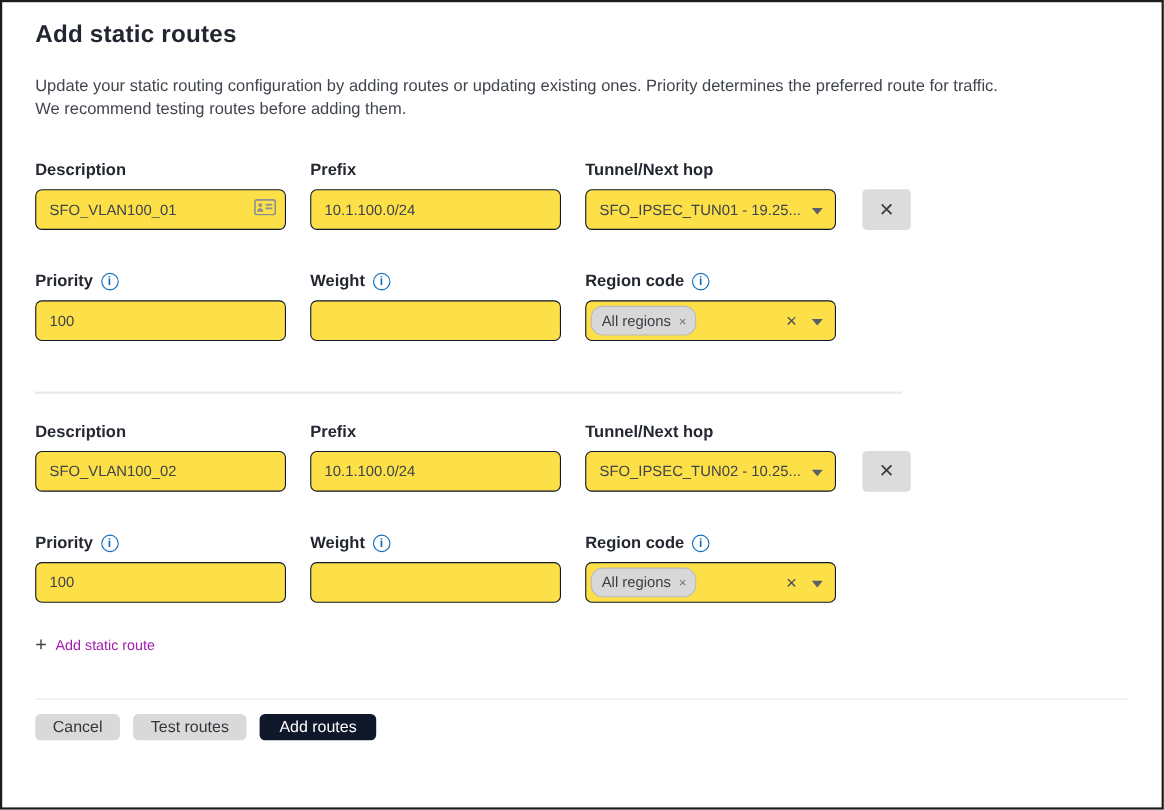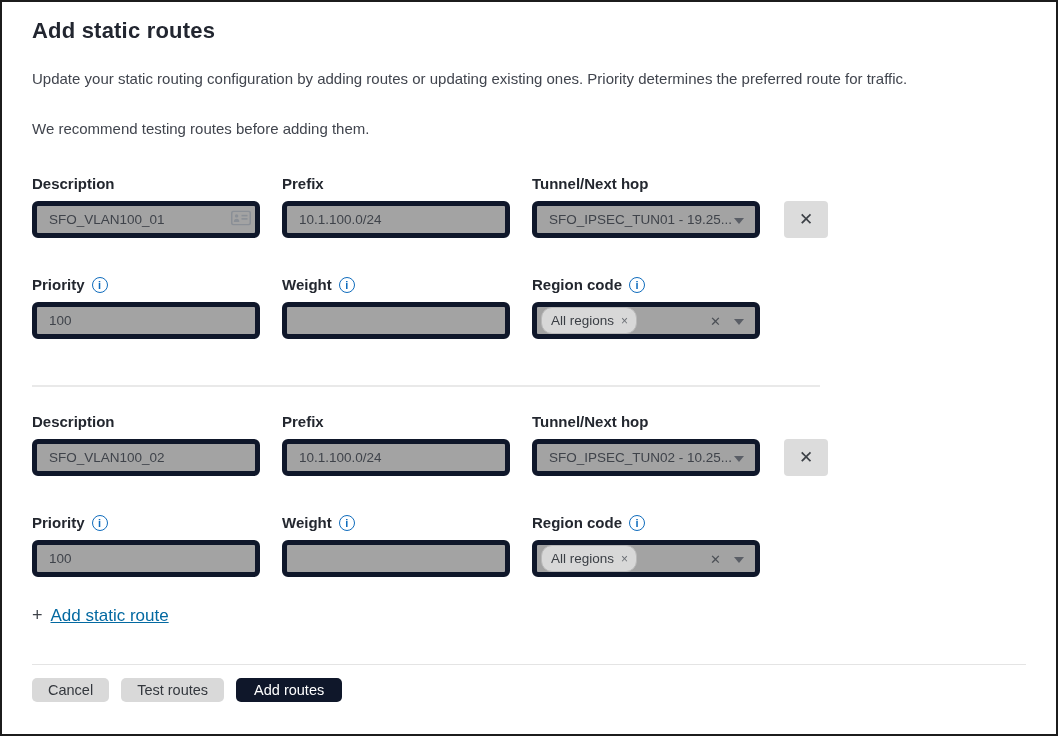--- a/index.html
+++ b/index.html
@@ -18,21 +18,21 @@
     font-weight: 700;
     color: #222630;
     letter-spacing: 0.2px;
   }
   p.desc {
     font-size: 15px;
     color: #41454e;
     line-height: 1.4;
   }
   p.intro { margin-top: 24px; }
-  p.recommend { margin-top: 29px; }
+  p.recommend { }
 
   
   .field-row { display: flex; gap: 22px; align-items: flex-end; }
   .row-1 { margin-top: 36px; }
   .row-2 { margin-top: 38px; }
   .route-2 .row-1 { margin-top: 26px; }
 
   .field { width: 228px; }
   .field-label {
     display: flex;
@@ -54,23 +54,23 @@
     display: inline-flex;
     align-items: center;
     justify-content: center;
     line-height: 1;
     margin-top: 1px;
   }
 
   .text-input, .select {
     width: 100%;
     height: 37px;
-    border: 5px solid #0f172a;
+    border: 1px solid #0f172a;
     border-radius: 6px;
-    background: #a3a3a3;
+    background: #fde047;
     font-family: "Liberation Sans", sans-serif;
     font-size: 13.5px;
     color: #3f434a;
     padding: 0 12px;
     outline: none;
   }
   .input-wrap { position: relative; }
   .input-wrap .contact-icon {
     position: absolute;
     right: 9px; top: 50%;
@@ -141,23 +141,22 @@
   }
 
   .add-link-row {
     margin-top: 28px;
     display: flex;
     align-items: center;
     gap: 8px;
   }
   .plus-sign { font-size: 18px; color: #3f434a; font-weight: 400; }
   a.add-link {
-    font-size: 17px;
-    color: #0369a1;
-    text-decoration: underline;
+    font-size: 13px;
+    color: #a21caf;
     cursor: pointer;
   }
 
   .footer-divider {
     margin-top: 38px;
     width: 100%;
     border: none;
     border-top: 1px solid #e4e4e4;
   }
   .footer-buttons {

